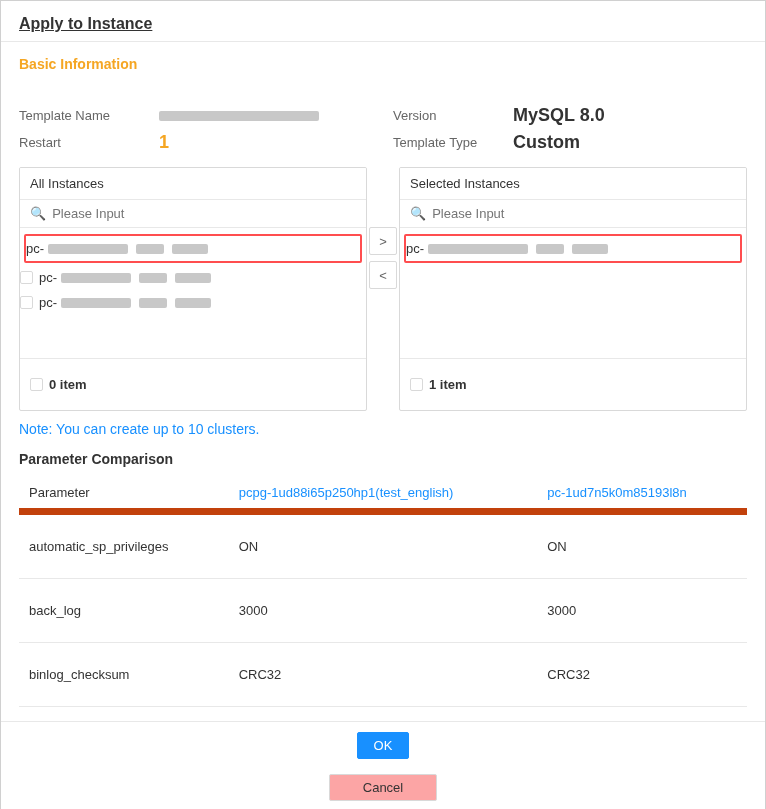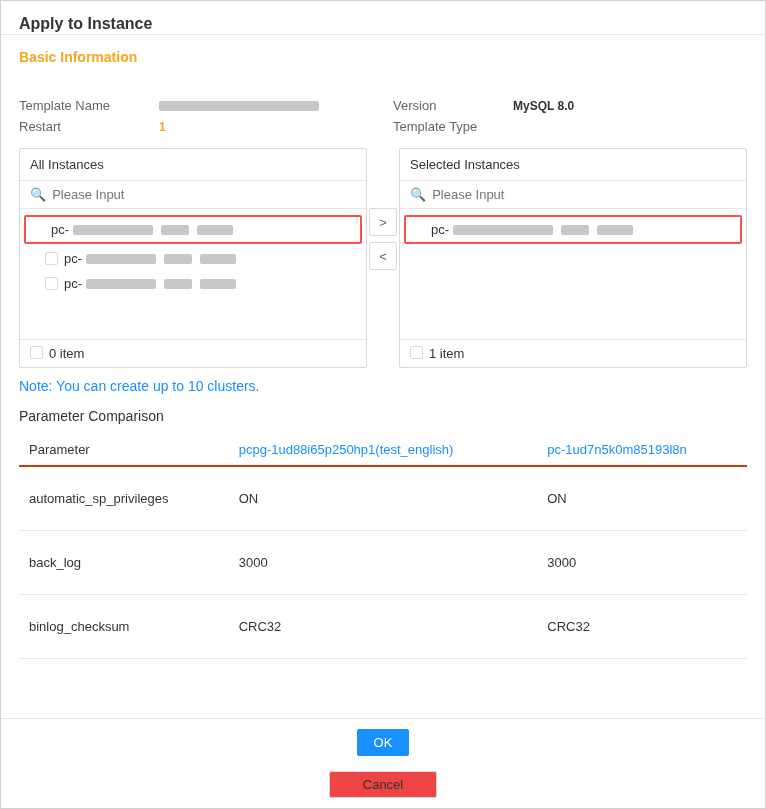--- a/index.html
+++ b/index.html
@@ -13,25 +13,26 @@
     }
     .dialog {
       width: 766px;
       min-height: 809px;
       border: 1px solid #d0d0d0;
       background: #fff;
       display: flex;
       flex-direction: column;
     }
     .dialog-title {
-      padding: 14px 18px 1px;
+      padding: 14px 18px 8px;
       font-size: 16px;
       font-weight: bold;
       color: #333;
       border-bottom: 1px solid #e8e8e8;
+      text-decoration: underline;
     }
     .dialog-body {
       padding: 14px 18px;
       flex: 1;
     }
     .section-title {
       font-size: 14px;
       font-weight: bold;
       color: #f5a623;
       margin-bottom: 10px;
@@ -43,21 +44,21 @@
       margin-bottom: 14px;
       margin-top: 33px;
     }
     .info-label {
       color: #666;
       font-size: 13px;
       display: flex;
       align-items: center;
     }
     .info-value {
-      font-size: 12px;
+      font-size: 18px;
       color: #333;
       display: flex;
       align-items: center;
     }
     .info-value.orange { color: #f5a623; font-weight: bold; }
     .info-value.bold { font-weight: bold; }
     .instance-panels {
       display: flex;
       gap: 2px;
       align-items: flex-start;
@@ -95,21 +96,21 @@
       color: #999;
       font-size: 13px;
     }
     .instance-list {
       min-height: 130px;
       padding: 4px 0;
     }
     .instance-item {
       display: flex;
       align-items: center;
-      padding: 5px 25px;
+      padding: 5px 0;
       gap: 6px;
       font-size: 13px;
     }
     .instance-item.selected-highlight {
       border: 2px solid #ff4d4f;
       margin: 2px 4px;
       border-radius: 2px;
       background: #fff;
     }
     .instance-item.selected-highlight-blue {
@@ -125,26 +126,27 @@
       border-radius: 2px;
       flex-shrink: 0;
     }
     .pc-label {
       font-size: 13px;
       color: #333;
       white-space: nowrap;
     }
     .panel-footer {
       display: flex;
-      align-items: flex-start;
-      padding: 6px 10px;
+      align-items: center;
+      padding: 18px 10px;
       border-top: 1px solid #e8e8e8;
       gap: 6px;
       font-size: 13px;
       color: #333;
+      font-weight: bold;
     }
     .panel-footer .checkbox {
       width: 13px;
       height: 13px;
       border: 1px solid #d9d9d9;
       border-radius: 2px;
     }
     .transfer-buttons {
       display: flex;
       flex-direction: column;
@@ -166,33 +168,33 @@
       color: #666;
     }
     .note-text {
       font-size: 14px;
       color: #1890ff;
       margin-bottom: 14px;
       margin-top: 4px;
     }
     .param-section-title {
       font-size: 14px;
-      font-weight: normal;
+      font-weight: bold;
       color: #333;
       margin-bottom: 10px;
     }
     .param-table {
       width: 100%;
       border-collapse: collapse;
       font-size: 13px;
     }
     .param-table th {
       text-align: left;
       padding: 8px 10px;
-      border-bottom: 2px solid #c2410c;
+      border-bottom: 7px solid #c2410c;
       font-weight: normal;
       color: #333;
     }
     .param-table th.link-col { color: #1890ff; }
     .param-table td {
       padding: 24px 10px;
       border-bottom: 1px solid #e8e8e8;
       color: #333;
     }
     .dialog-footer {
@@ -207,21 +209,21 @@
       padding: 5px 16px;
       background: #1890ff;
       color: #fff;
       border: 1px solid #1890ff;
       border-radius: 2px;
       cursor: pointer;
       font-size: 13px;
     }
     .btn-cancel {
       padding: 5px 33px;
-      background: #ef4444;
+      background: #fca5a5;
       color: #333;
       border: 1px solid #d9d9d9;
       border-radius: 2px;
       cursor: pointer;
       font-size: 13px;
     }
     .blurred-text {
       display: inline-block;
       background: #c8c8c8;
       border-radius: 2px;
@@ -249,20 +251,21 @@
       <div class="info-label">Template Name</div>
       <div class="info-value">
         <span class="blurred-text" style="width: 160px;"></span>
       </div>
       <div class="info-label">Version</div>
       <div class="info-value bold">MySQL 8.0</div>
 
       <div class="info-label">Restart</div>
       <div class="info-value orange">1</div>
       <div class="info-label">Template Type</div>
+      <div class="info-value bold">Custom</div>
     </div>
 
     <div class="instance-panels">
 
       <div class="instance-panel">
         <div class="panel-header">All Instances</div>
         <div class="search-box">
           <span class="search-icon">🔍</span>
           <input type="text" placeholder="Please Input" style="">
         </div>

